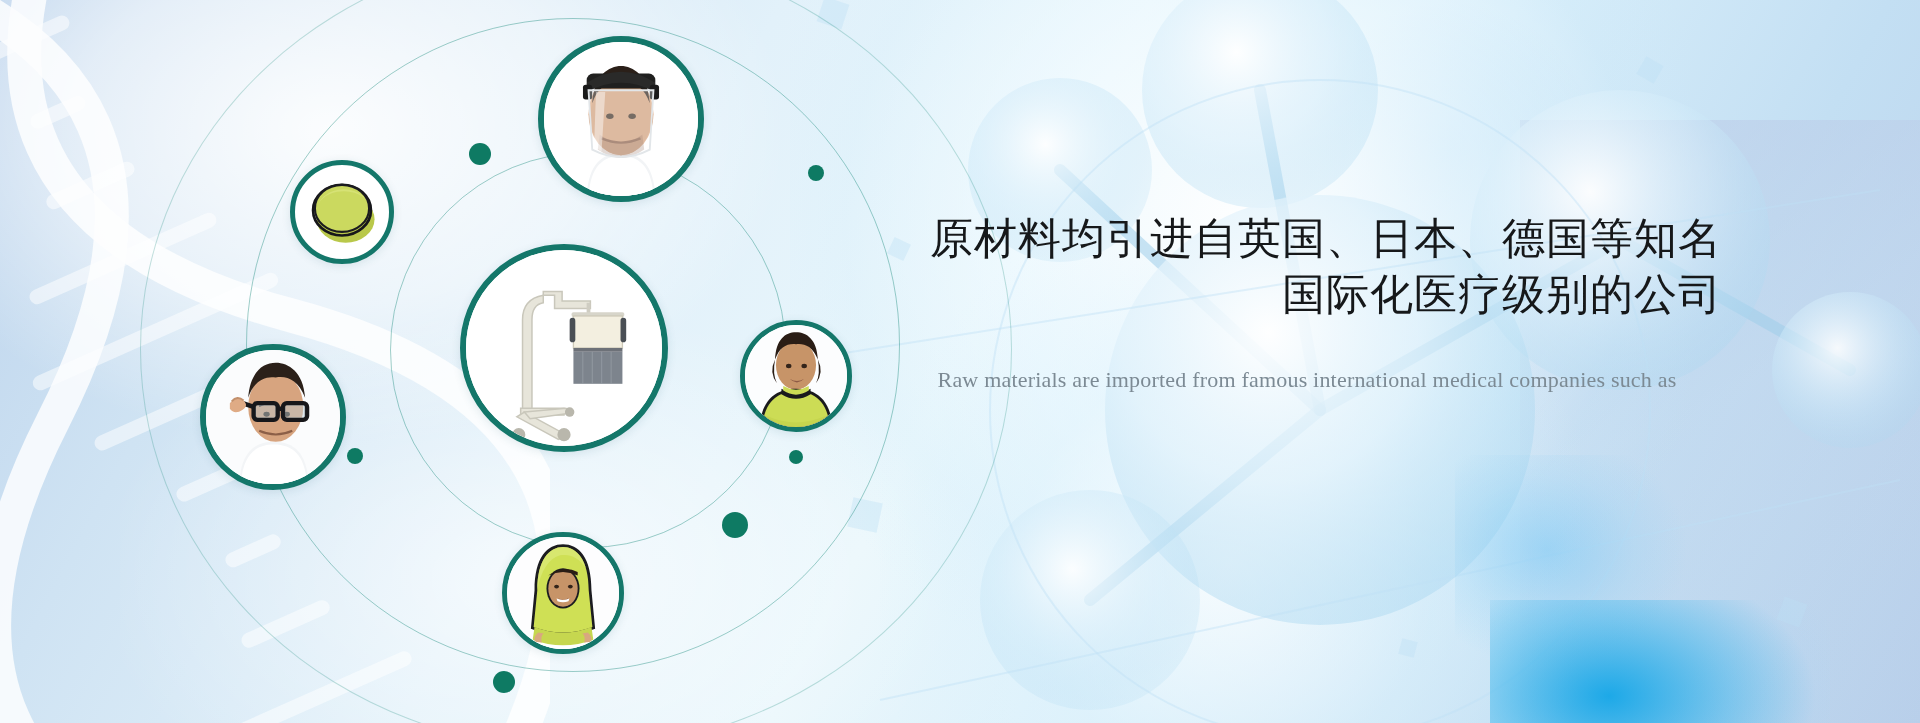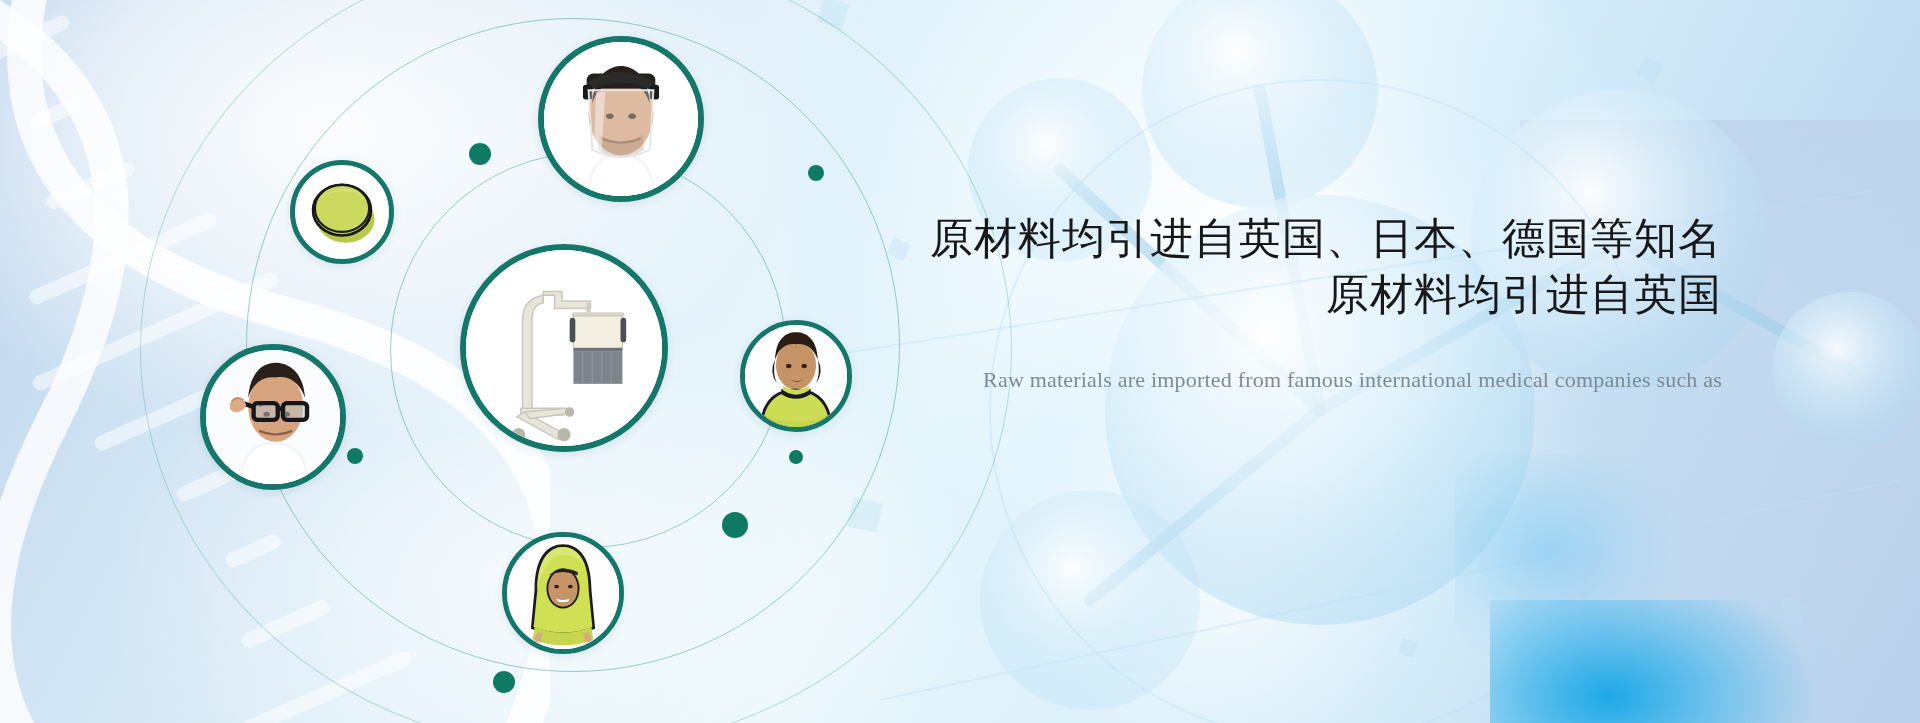--- a/index.html
+++ b/index.html
@@ -122,21 +122,21 @@
   }
   .headline .ln2 { display: block; }
   .subcopy {
     margin-top: 38px;
     color: #7c8a94;
     font-family: "Liberation Serif", serif;
     font-size: 22px;
     line-height: 1.72;
     letter-spacing: .2px;
   }
-  .subcopy .sln { display: block; }
+  .subcopy .sln { display: block; text-align: center; }
 </style>
 </head>
 <body>
 
 <div id="banner">
 
   <div class="bg-layer cloud-a"></div>
   <div class="bg-layer cloud-b"></div>
   <div class="bg-layer violet-wash"></div>
   <div class="bg-layer blue-blob-c"></div>
@@ -349,20 +349,20 @@
       <path d="M54,67 q7,3 14,0 l-1,3 q-6,2 -12,0 z" fill="#ffffff"></path>
       <path d="M30,98 q31,12 62,0 l2,14 q-33,12 -66,0 z" fill="#c6d74f"></path>
       <path d="M34,104 q-5,4 -4,10 l8,1 q-2,-7 2,-10 z" fill="#d8a87f"></path>
       <path d="M88,104 q5,4 4,10 l-8,1 q2,-7 -2,-10 z" fill="#d8a87f"></path>
     </svg>
   </div>
 
   <div class="copy">
     <div class="headline">
       <span class="ln1">原材料均引进自英国、日本、德国等知名</span>
-      <span class="ln2">原材料均引进自英国</span>
+      <span class="ln2">国际化医疗级别的公司</span>
     </div>
     <div class="subcopy">
       <span class="sln">Raw materials are imported from famous international medical companies such as</span>
     </div>
   </div>
 
 </div>
 
 </body></html>

